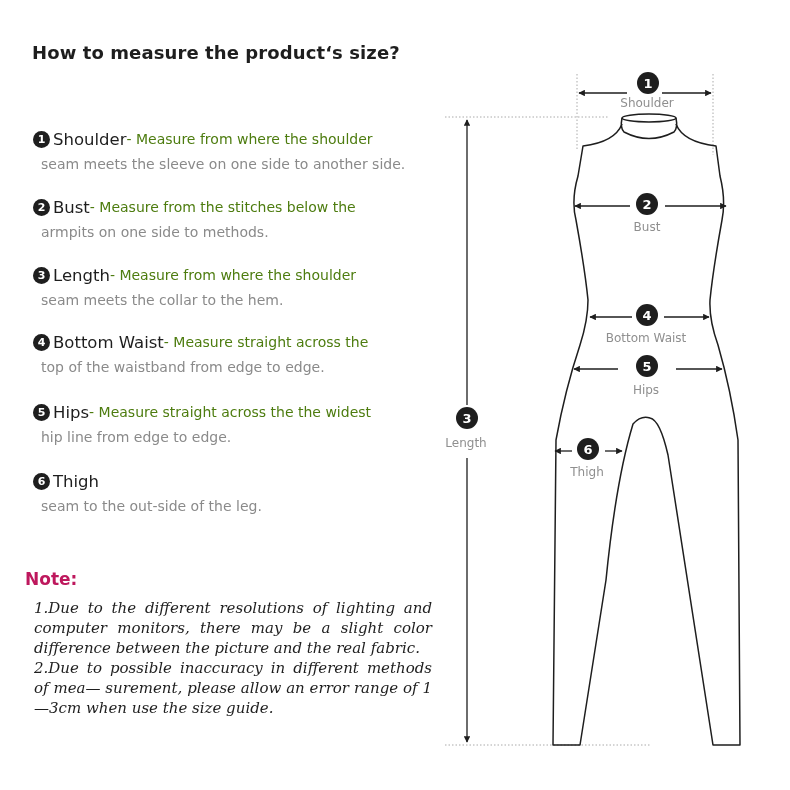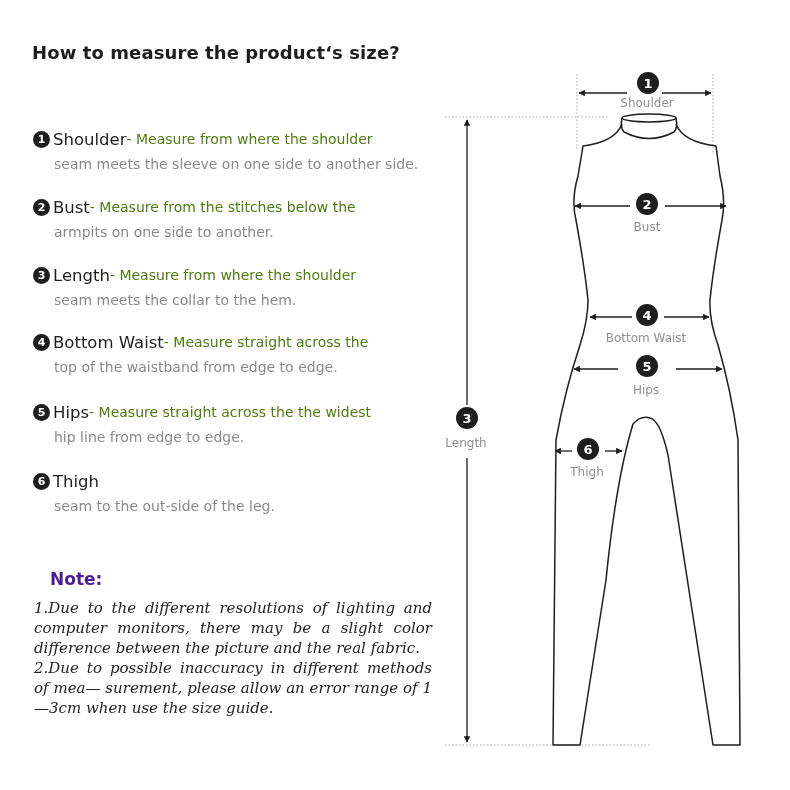--- a/index.html
+++ b/index.html
@@ -18,29 +18,29 @@
   .num-badge {
     width: 17px; height: 17px; border-radius: 50%;
     background: #1e1e1e; color: #ffffff;
     font-family: "DejaVu Sans", sans-serif; font-weight: bold;
     font-size: 11px; line-height: 17px; text-align: center;
     margin-right: 3px; flex: none;
   }
   .item-name { font-size: 16.5px; color: #1e1e1e; font-family: "DejaVu Sans", sans-serif; }
   .item-desc-1 { font-size: 14px; color: #4d7c0f; font-family: "DejaVu Sans", sans-serif; }
   .item-desc-2 {
-    margin-left: 21px; margin-top: 5px;
+    margin-left: 8px; margin-top: 5px;
     font-size: 14px; color: #8a8a8a; font-family: "DejaVu Sans", sans-serif;
     white-space: nowrap;
   }
 
   .note-title {
-    position: absolute; left: 50px; top: 569px;
+    position: absolute; left: 25px; top: 569px;
     font-family: "DejaVu Sans", sans-serif; font-weight: bold;
-    font-size: 17px; color: #4c1d95;
+    font-size: 17px; color: #be185d;
   }
   .note-body {
     position: absolute; left: 34px; top: 598px; width: 398px;
     font-family: "DejaVu Serif", serif; font-style: italic;
     font-size: 15px; line-height: 20px; color: #1e1e1e;
     text-align: justify;
   }
   .note-body p { margin: 0; }
 
   svg.figure { position: absolute; left: 0; top: 0; width: 790px; height: 790px; }
@@ -61,21 +61,21 @@
     </div>
     <div class="item-desc-2">seam meets the sleeve on one side to another side.</div>
   </div>
 
   <div class="item" style="top:68px;">
     <div class="item-line1">
       <span class="num-badge">2</span>
       <span class="item-name">Bust</span>
       <span class="item-desc-1">- Measure from the stitches below the</span>
     </div>
-    <div class="item-desc-2">armpits on one side to another.</div>
+    <div class="item-desc-2">armpits on one side to methods.</div>
   </div>
 
   <div class="item" style="top:136px;">
     <div class="item-line1">
       <span class="num-badge">3</span>
       <span class="item-name">Length</span>
       <span class="item-desc-1">- Measure from where the shoulder</span>
     </div>
     <div class="item-desc-2">seam meets the collar to the hem.</div>
   </div>

